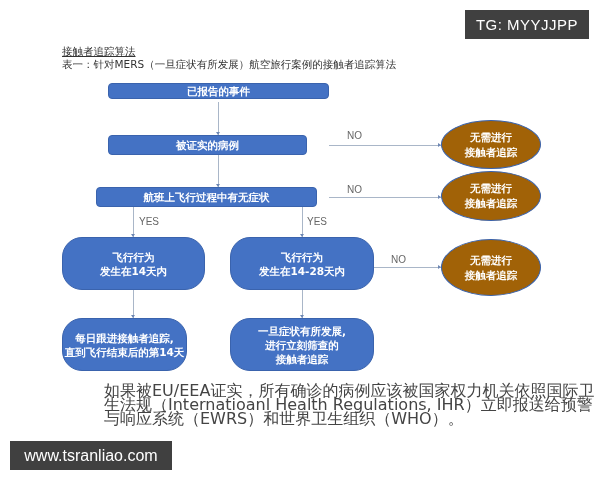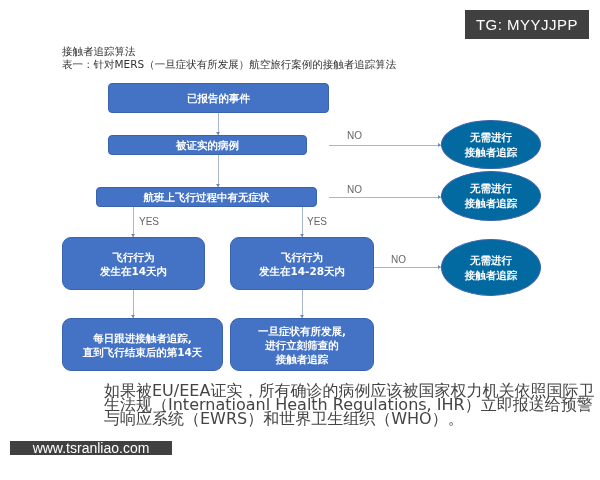--- a/index.html
+++ b/index.html
@@ -7,33 +7,33 @@
       width: 600px; height: 480px; position: relative; overflow: hidden;
       background: #ffffff;
       font-family: "DejaVu Sans", sans-serif;
     }
     .watermark {
       position: absolute; background: #404040; color: #ffffff;
       font-family: "Liberation Sans", sans-serif;
       display: flex; align-items: center; justify-content: center;
     }
     #wm-top { left: 465px; top: 10px; width: 124px; height: 29px; font-size: 15px; letter-spacing: 0.5px; }
-    #wm-bottom { left: 10px; top: 441px; width: 162px; height: 14px; font-size: 14px; }
+    #wm-bottom { left: 10px; top: 441px; width: 162px; height: 29px; font-size: 16px; }
     .title { position: absolute; left: 62px; font-size: 10.5px; color: #333; white-space: nowrap; }
-    #title-1 { top: 45px; }
+    #title-1 { top: 45px; text-decoration: underline; }
     #title-2 { top: 58px; }
     .box {
       position: absolute; background: #4472c4; color: #fff;
       display: flex; align-items: center; justify-content: center; text-align: center;
       font-size: 10.5px; font-weight: bold; line-height: 14px;
       border-radius: 4px; box-sizing: border-box; border: 1px solid #3a63ad;
     }
-    .box.big { border-radius: 9px; font-size: 10.5px; }
+    .box.big { border-radius: 20px; font-size: 10.5px; }
     .ellipse {
-      position: absolute; background: #0369a1; color: #fff; border-radius: 50%;
+      position: absolute; background: #a16207; color: #fff; border-radius: 50%;
       display: flex; align-items: center; justify-content: center; text-align: center;
       font-size: 10.5px; font-weight: bold; line-height: 15px;
       border: 1px solid #3a63ad; box-sizing: border-box;
     }
     .line { position: absolute; background: #a9b6c8; }
     .vline { width: 1px; }
     .hline { height: 1px; }
     .arrow-down {
       position: absolute; width: 0; height: 0;
       border-left: 2px solid transparent; border-right: 2px solid transparent; border-top: 3px solid #6d87b3;
@@ -78,30 +78,30 @@
 <div class="arrow-down" style="left:131px;top:315px;"></div>
 <div class="line vline" style="left:302px;top:290px;height:28px;"></div>
 <div class="arrow-down" style="left:300px;top:315px;"></div>
 
 <div class="label" style="left:347px;top:130px;">NO</div>
 <div class="label" style="left:347px;top:184px;">NO</div>
 <div class="label" style="left:139px;top:216px;">YES</div>
 <div class="label" style="left:307px;top:216px;">YES</div>
 <div class="label" style="left:391px;top:254px;">NO</div>
 
-<div class="box" style="left:108px;top:83px;width:221px;height:30px;">已报告的事件</div>
+<div class="box" style="left:108px;top:83px;width:221px;height:16px;">已报告的事件</div>
 <div class="box" style="left:108px;top:135px;width:199px;height:20px;">被证实的病例</div>
 <div class="box" style="left:96px;top:187px;width:221px;height:20px;">航班上飞行过程中有无症状</div>
 
 <div class="box big" style="left:62px;top:237px;width:143px;height:53px;white-space:pre-line;">飞行行为
 发生在14天内</div>
 <div class="box big" style="left:230px;top:237px;width:144px;height:53px;white-space:pre-line;">飞行行为
 发生在14-28天内</div>
 
-<div class="box big" style="left:62px;top:318px;width:161px;height:53px;white-space:pre-line;">每日跟进接触者追踪,
+<div class="box big" style="left:62px;top:318px;width:125px;height:53px;white-space:pre-line;">每日跟进接触者追踪,
 直到飞行结束后的第14天</div>
 <div class="box big" style="left:230px;top:318px;width:144px;height:53px;white-space:pre-line;">一旦症状有所发展,
 进行立刻筛查的
 接触者追踪</div>
 
 <div class="ellipse" style="left:441px;top:120px;width:100px;height:49px;white-space:pre-line;">无需进行
 接触者追踪</div>
 <div class="ellipse" style="left:441px;top:171px;width:100px;height:50px;white-space:pre-line;">无需进行
 接触者追踪</div>
 <div class="ellipse" style="left:441px;top:239px;width:100px;height:57px;white-space:pre-line;">无需进行

